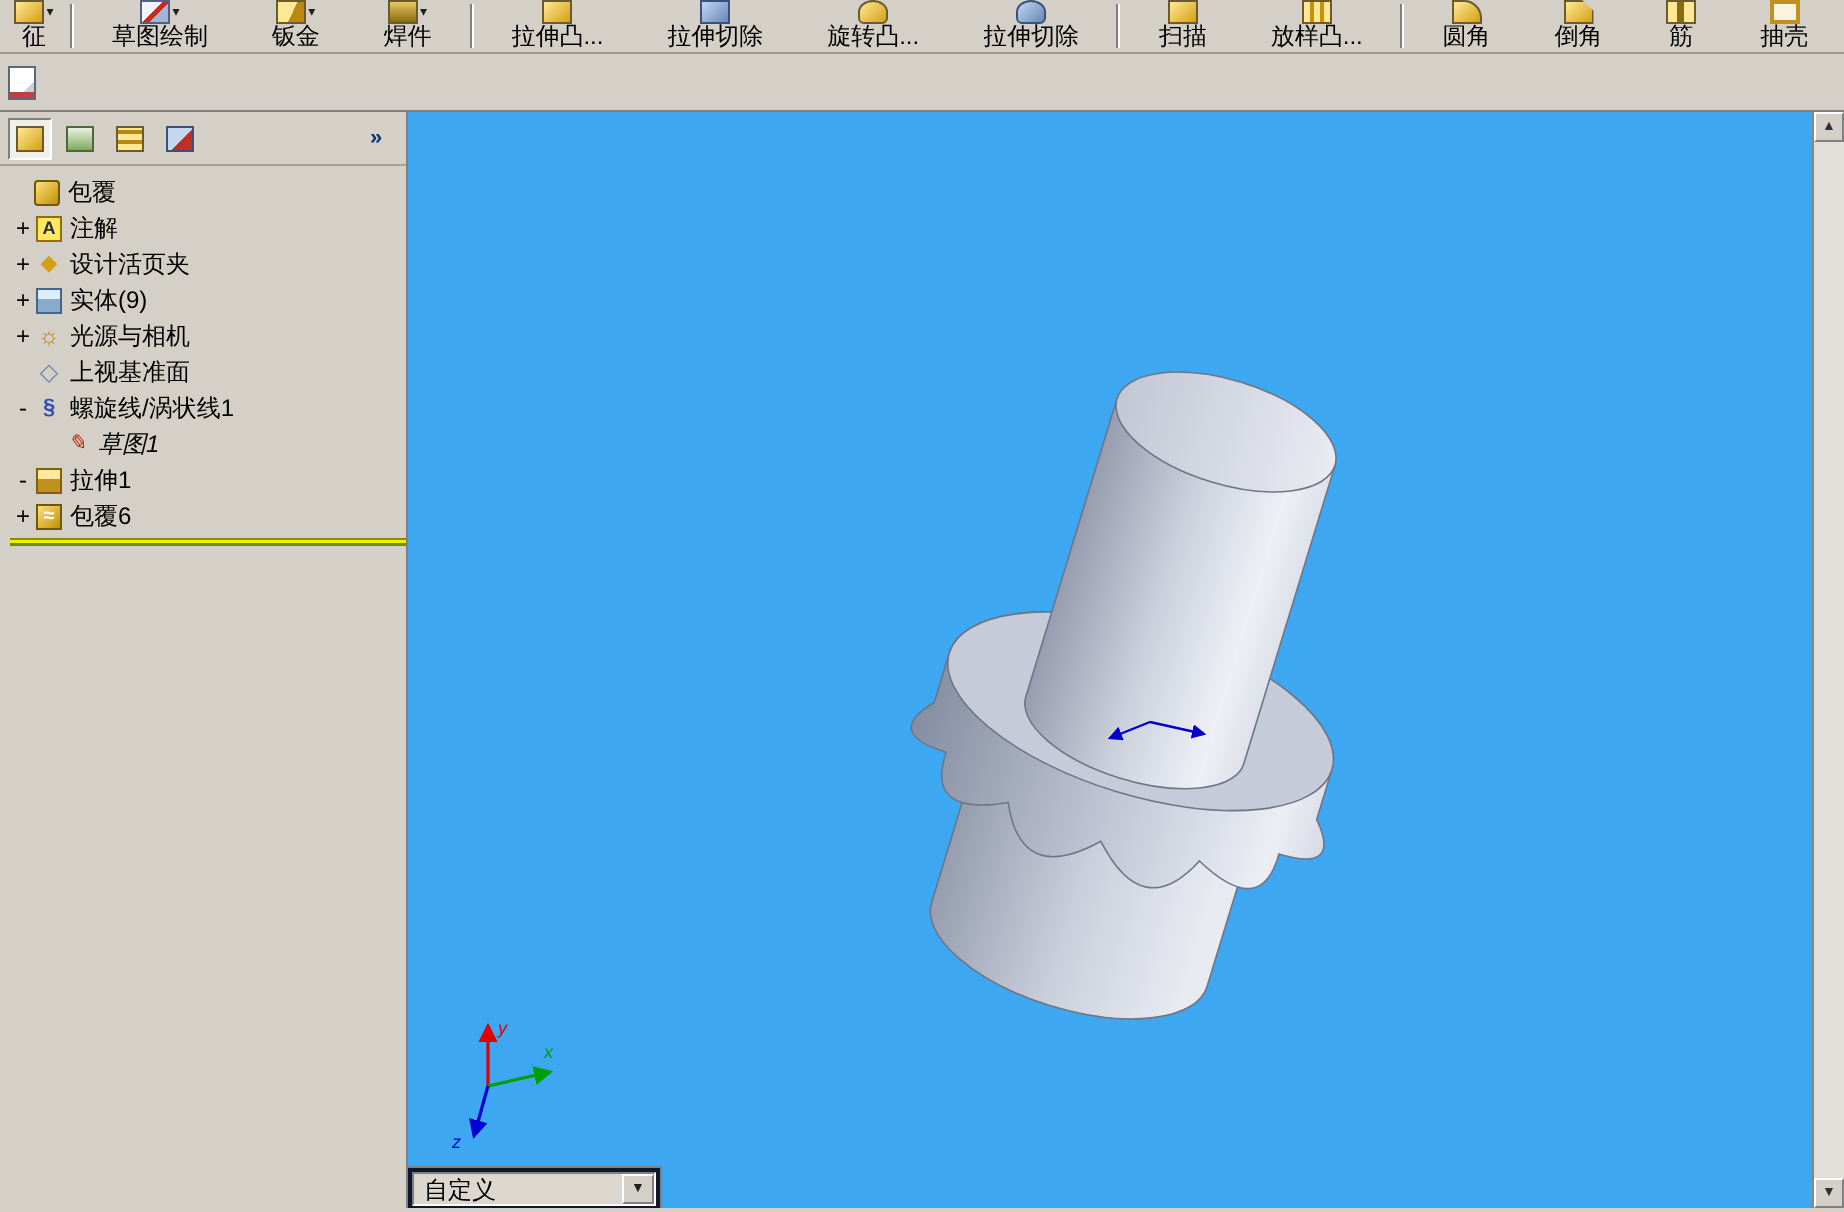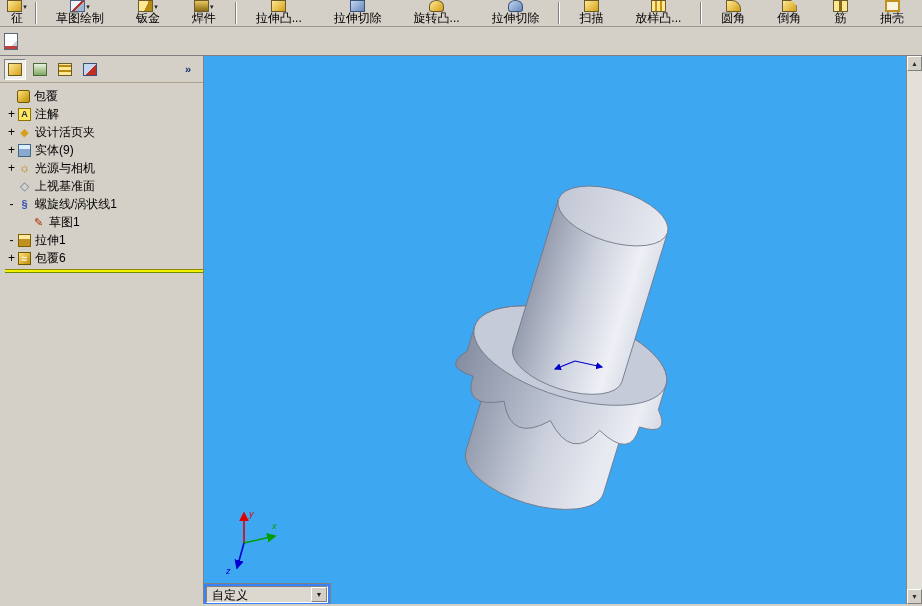--- a/index.html
+++ b/index.html
@@ -49,21 +49,21 @@
   .pti-prop { background:linear-gradient(180deg,#E8F2E0,#7FA860); border-color:#4A6A3A; }
   .pti-conf { background:repeating-linear-gradient(0deg,#FFE894 0 3px,#B88A10 3px 5px); }
   .pti-third { background:linear-gradient(135deg,#C4D6F0 55%,#C03020 55%); border-color:#3A517A; }
   .ptab.chev { margin-left:auto; font-weight:bold; }
   .ptab.chev span { font-size:11px; color:#103070; }
 
   
   .tree { padding:4px 0 0 5px; flex:1; overflow:hidden; }
   .tree-row { display:flex; align-items:center; height:18px; white-space:nowrap; cursor:default; }
   .tree-row.root { padding-left:12px; }
-  .tree-row.indent2 { padding-left:14px; }
+  .tree-row.indent2 { padding-left:14px;font-style:italic; }
   .exp { width:13px; flex:none; text-align:center; font-size:12px; line-height:12px; color:#000; }
   .t-ico { width:13px; height:13px; margin-right:4px; flex:none; display:inline-flex;
            align-items:center; justify-content:center; font-size:10px; line-height:13px; }
   .t-label { font-size:12px; }
   .i-part { background:linear-gradient(135deg,#FFE080,#C09000); border:1px solid #705800; border-radius:2px; }
   .i-annot { background:#FFE860; border:1px solid #907000; }
   .i-annot::before { content:"A"; font-size:9px; font-weight:bold; color:#203040; }
   .i-binder::before { content:"◆"; color:#D4A017; font-size:11px; }
   .i-solid { background:linear-gradient(#DDEEFF 40%,#88AACC 40%); border:1px solid #446688; }
   .i-material::before { content:"≡"; color:#3355AA; font-size:13px; font-weight:bold; }
@@ -83,21 +83,21 @@
   .scene svg { width:100%; height:100%; display:block; }
 
   .vscroll { position:absolute; right:0; top:0; bottom:0; width:16px; background:#E2E0D8;
              border-left:1px solid #8A887C; display:flex; flex-direction:column; }
   .sb-btn { height:15px; background:#D4D0C8; border:1px solid; border-color:#FFF #808080 #808080 #FFF;
             display:flex; align-items:center; justify-content:center; cursor:default; }
   .sb-glyph { font-size:7px; line-height:7px; color:#303030; }
   .sb-track { flex:1; }
 
   .view-combo-strip { position:absolute; left:0; bottom:0; width:127px; height:21px;
-                      background:#3b82f6; border-top:1px solid #808080; border-right:1px solid #808080;
+                      background:#0f172a; border-top:1px solid #808080; border-right:1px solid #808080;
                       display:flex; align-items:center; padding:1px 2px;margin-top:40px; }
   .combo { flex:1; height:17px; display:flex; background:#DCD8D0;
            border:1px solid; border-color:#808080 #FFF #FFF #808080; }
   .combo-text { flex:1; padding:1px 0 0 5px; font-size:12px; line-height:14px; }
   .combo-btn { width:16px; background:#D4D0C8; border:1px solid; border-color:#FFF #808080 #808080 #FFF;
                display:flex; align-items:center; justify-content:center; cursor:default; }
   .combo-arrow { font-size:7px; line-height:7px; color:#202020; }
 </style>
 </head>
 <body>

